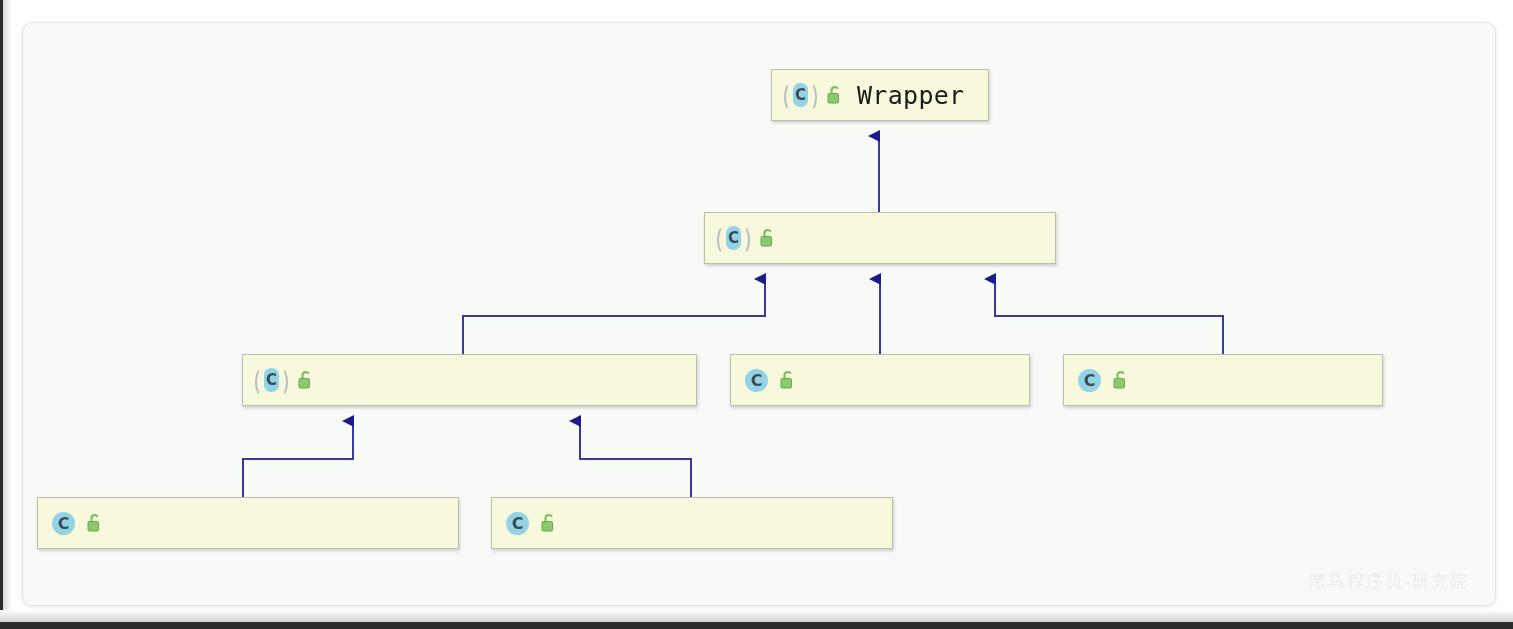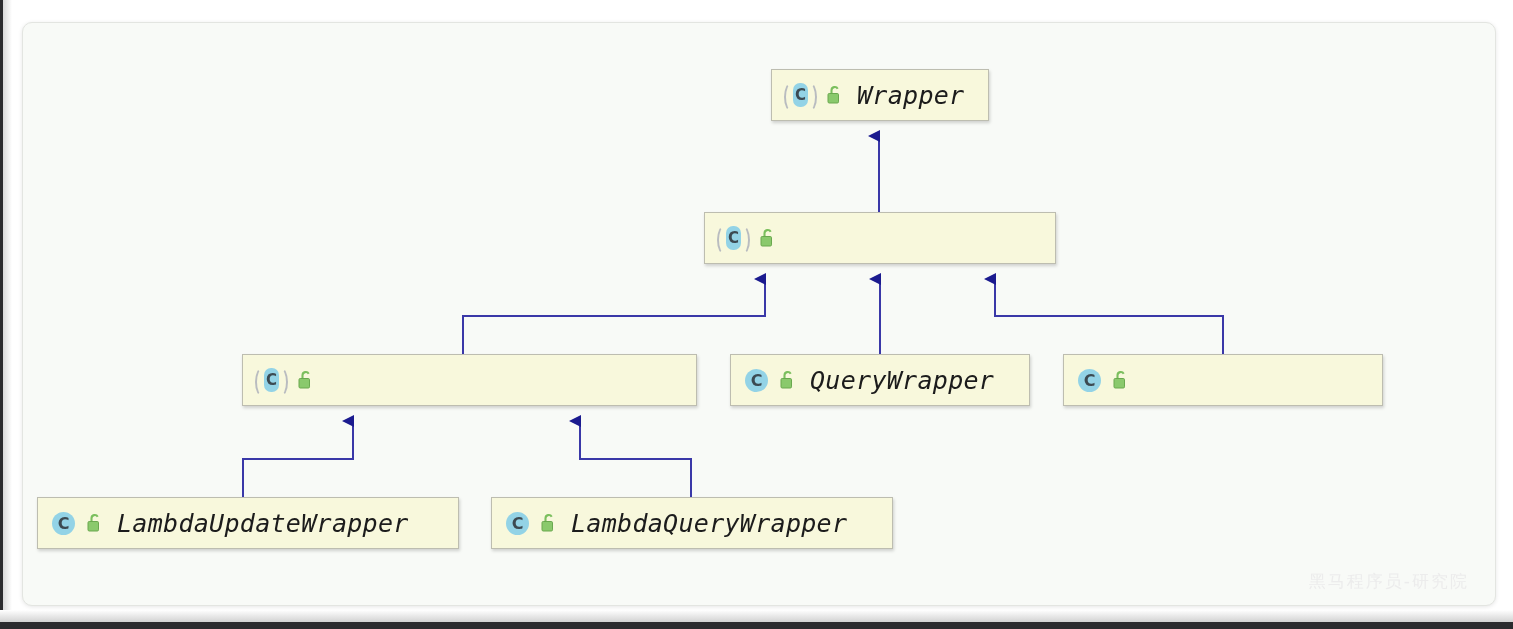--- a/index.html
+++ b/index.html
@@ -81,21 +81,20 @@
     padding: 0 16px 0 12px;
     height: 52px;
     white-space: nowrap;
   }
   .node-label {
     font-family: "DejaVu Sans Mono", monospace;
     font-size: 25px;
     color: #1c1c1c;
     letter-spacing: 0.3px;
     margin-left: 13px;
-    font-style: italic;
   }
 
   
   .icon-class {
     position: relative;
     width: 27px;
     height: 27px;
     flex: 0 0 auto;
   }
   .icon-class .disc {
@@ -256,21 +255,20 @@
         <span class="icon-class">
           <span class="disc"></span>
           <span class="glyph">C</span>
         </span>
         <span class="icon-lock">
           <svg viewBox="0 0 18 20" width="18" height="20">
             <path d="M5.5 8.5 V5.2 a3.3 3.3 0 0 1 6.2 -1.4" fill="none" stroke="#7bbf5e" stroke-width="2.1"></path>
             <rect x="2" y="8.5" width="10.5" height="9.5" rx="1.2" fill="#8ac96c" stroke="#6aa84f" stroke-width="1"></rect>
           </svg>
         </span>
-        <span class="node-label">QueryWrapper</span>
       </div>
 
       <div class="node" style="left:1040px; top:331px; width:320px;">
         <span class="icon-class">
           <span class="disc"></span>
           <span class="glyph">C</span>
         </span>
         <span class="icon-lock">
           <svg viewBox="0 0 18 20" width="18" height="20">
             <path d="M5.5 8.5 V5.2 a3.3 3.3 0 0 1 6.2 -1.4" fill="none" stroke="#7bbf5e" stroke-width="2.1"></path>
@@ -283,35 +281,33 @@
         <span class="icon-class">
           <span class="disc"></span>
           <span class="glyph">C</span>
         </span>
         <span class="icon-lock">
           <svg viewBox="0 0 18 20" width="18" height="20">
             <path d="M5.5 8.5 V5.2 a3.3 3.3 0 0 1 6.2 -1.4" fill="none" stroke="#7bbf5e" stroke-width="2.1"></path>
             <rect x="2" y="8.5" width="10.5" height="9.5" rx="1.2" fill="#8ac96c" stroke="#6aa84f" stroke-width="1"></rect>
           </svg>
         </span>
-        <span class="node-label">LambdaUpdateWrapper</span>
       </div>
 
       <div class="node" style="left:468px; top:474px; width:402px;">
         <span class="icon-class">
           <span class="disc"></span>
           <span class="glyph">C</span>
         </span>
         <span class="icon-lock">
           <svg viewBox="0 0 18 20" width="18" height="20">
             <path d="M5.5 8.5 V5.2 a3.3 3.3 0 0 1 6.2 -1.4" fill="none" stroke="#7bbf5e" stroke-width="2.1"></path>
             <rect x="2" y="8.5" width="10.5" height="9.5" rx="1.2" fill="#8ac96c" stroke="#6aa84f" stroke-width="1"></rect>
           </svg>
         </span>
-        <span class="node-label">LambdaQueryWrapper</span>
       </div>
 
       <div class="watermark">黑马程序员-研究院</div>
 
     </div>
   </div>
 
   <div class="edge-bottom-soft"></div>
   <div class="edge-bottom"></div>
 

